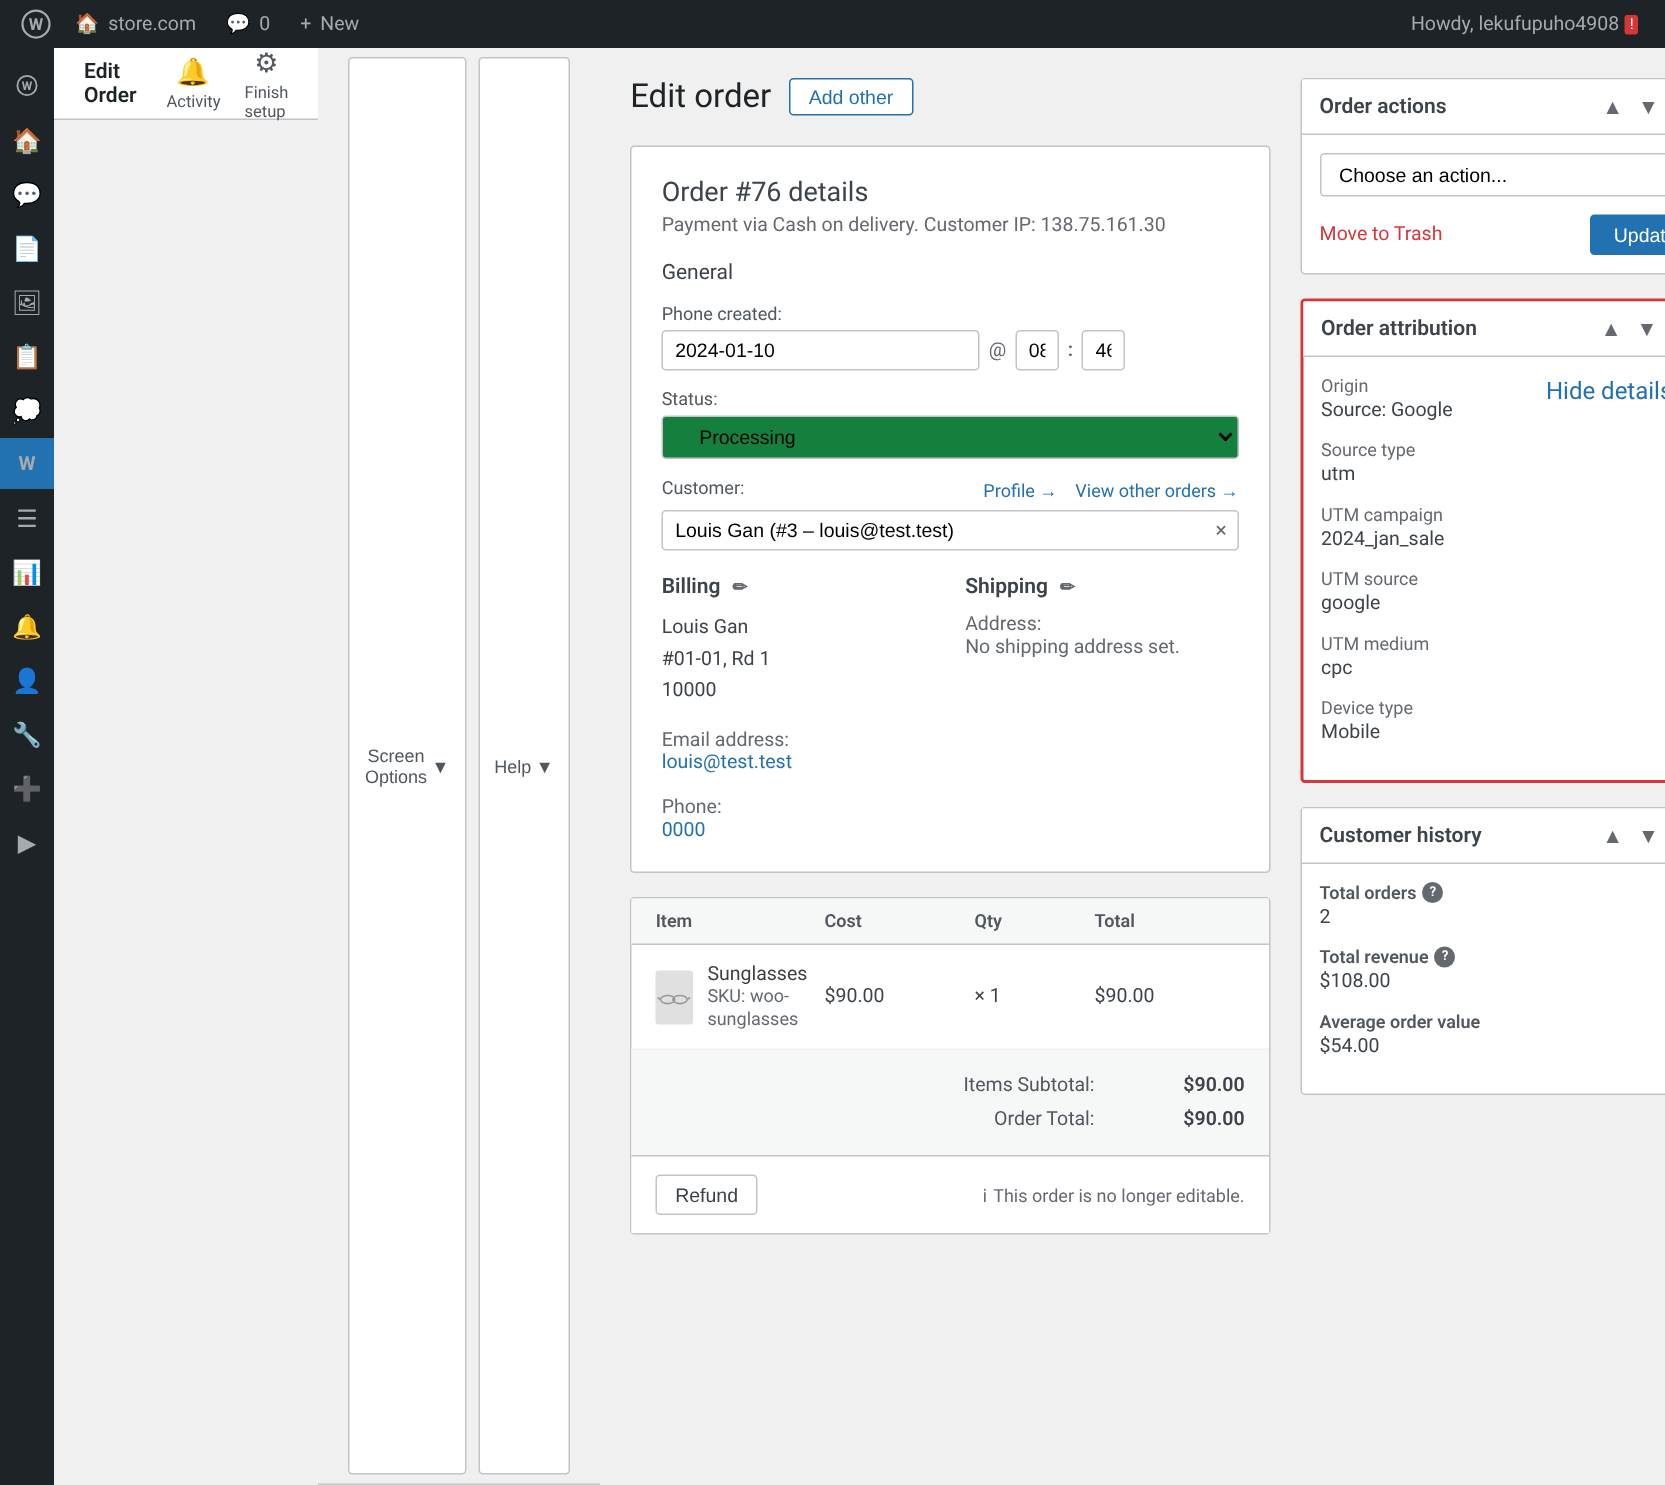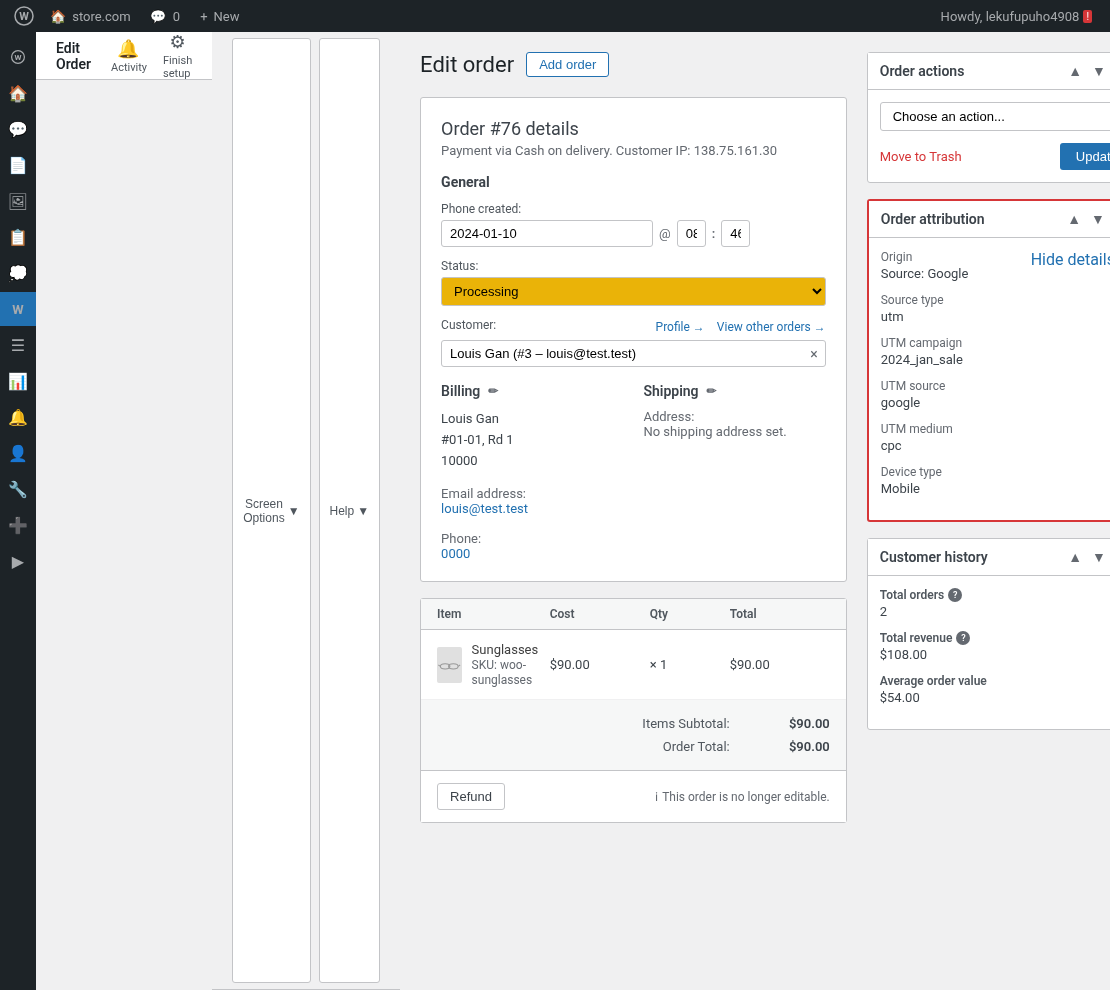--- a/index.html
+++ b/index.html
@@ -111,21 +111,21 @@
 
     .order-box {
       background: #fff;
       border: 1px solid #c3c4c7;
       border-radius: 3px;
       padding: 20px;
     }
     .order-box h2 { font-size: 18px; font-weight: 400; margin-bottom: 4px; }
     .order-subtitle { color: #646970; font-size: 13px; margin-bottom: 16px; }
 
-    .section-label { font-weight: 700; font-size: 14px; margin-bottom: 12px; }
+    .section-label { font-weight: 400; font-size: 14px; margin-bottom: 12px; }
 
     .field-row { margin-bottom: 12px; }
     .field-label { font-size: 12px; color: #50575e; margin-bottom: 4px; display: block; }
 
     .date-input-row { display: flex; align-items: center; gap: 6px; }
     .date-input {
       border: 1px solid #c3c4c7;
       border-radius: 3px;
       padding: 5px 8px;
       font-size: 13px;
@@ -139,23 +139,23 @@
       width: 29px;
       text-align: center;
     }
     .at-sign { color: #646970; }
     .colon { color: #646970; font-weight: 600; }
 
     .select-field {
       width: 100%;
       border: 1px solid #c3c4c7;
       border-radius: 3px;
-      padding: 5px 8px;
-      font-size: 13px;
-      background: #eab308;
+      padding: 5px 20px;
+      font-size: 13px;
+      background: #15803d;
       cursor: pointer;
     }
 
     .customer-row { display: flex; align-items: center; justify-content: space-between; margin-bottom: 4px; }
     .customer-links { display: flex; gap: 12px; }
     .customer-link { color: #2271b1; text-decoration: none; font-size: 12px; }
 
     .customer-select-wrap { position: relative; }
     .customer-select {
       width: 100%;
@@ -378,21 +378,21 @@
         <span>Help</span>
         <span>▼</span>
       </button>
     </div>
 
     <div id="main-body">
 
       <div id="left-col">
         <div class="page-heading">
           <h1>Edit order</h1>
-          <button class="add-order-btn">Add order</button>
+          <button class="add-order-btn">Add other</button>
         </div>
 
         <div class="order-box">
           <h2>Order #76 details</h2>
           <p class="order-subtitle">Payment via Cash on delivery. Customer IP: 138.75.161.30</p>
 
           <div class="section-label">General</div>
 
           <div class="field-row">
             <label class="field-label">Phone created:</label>

